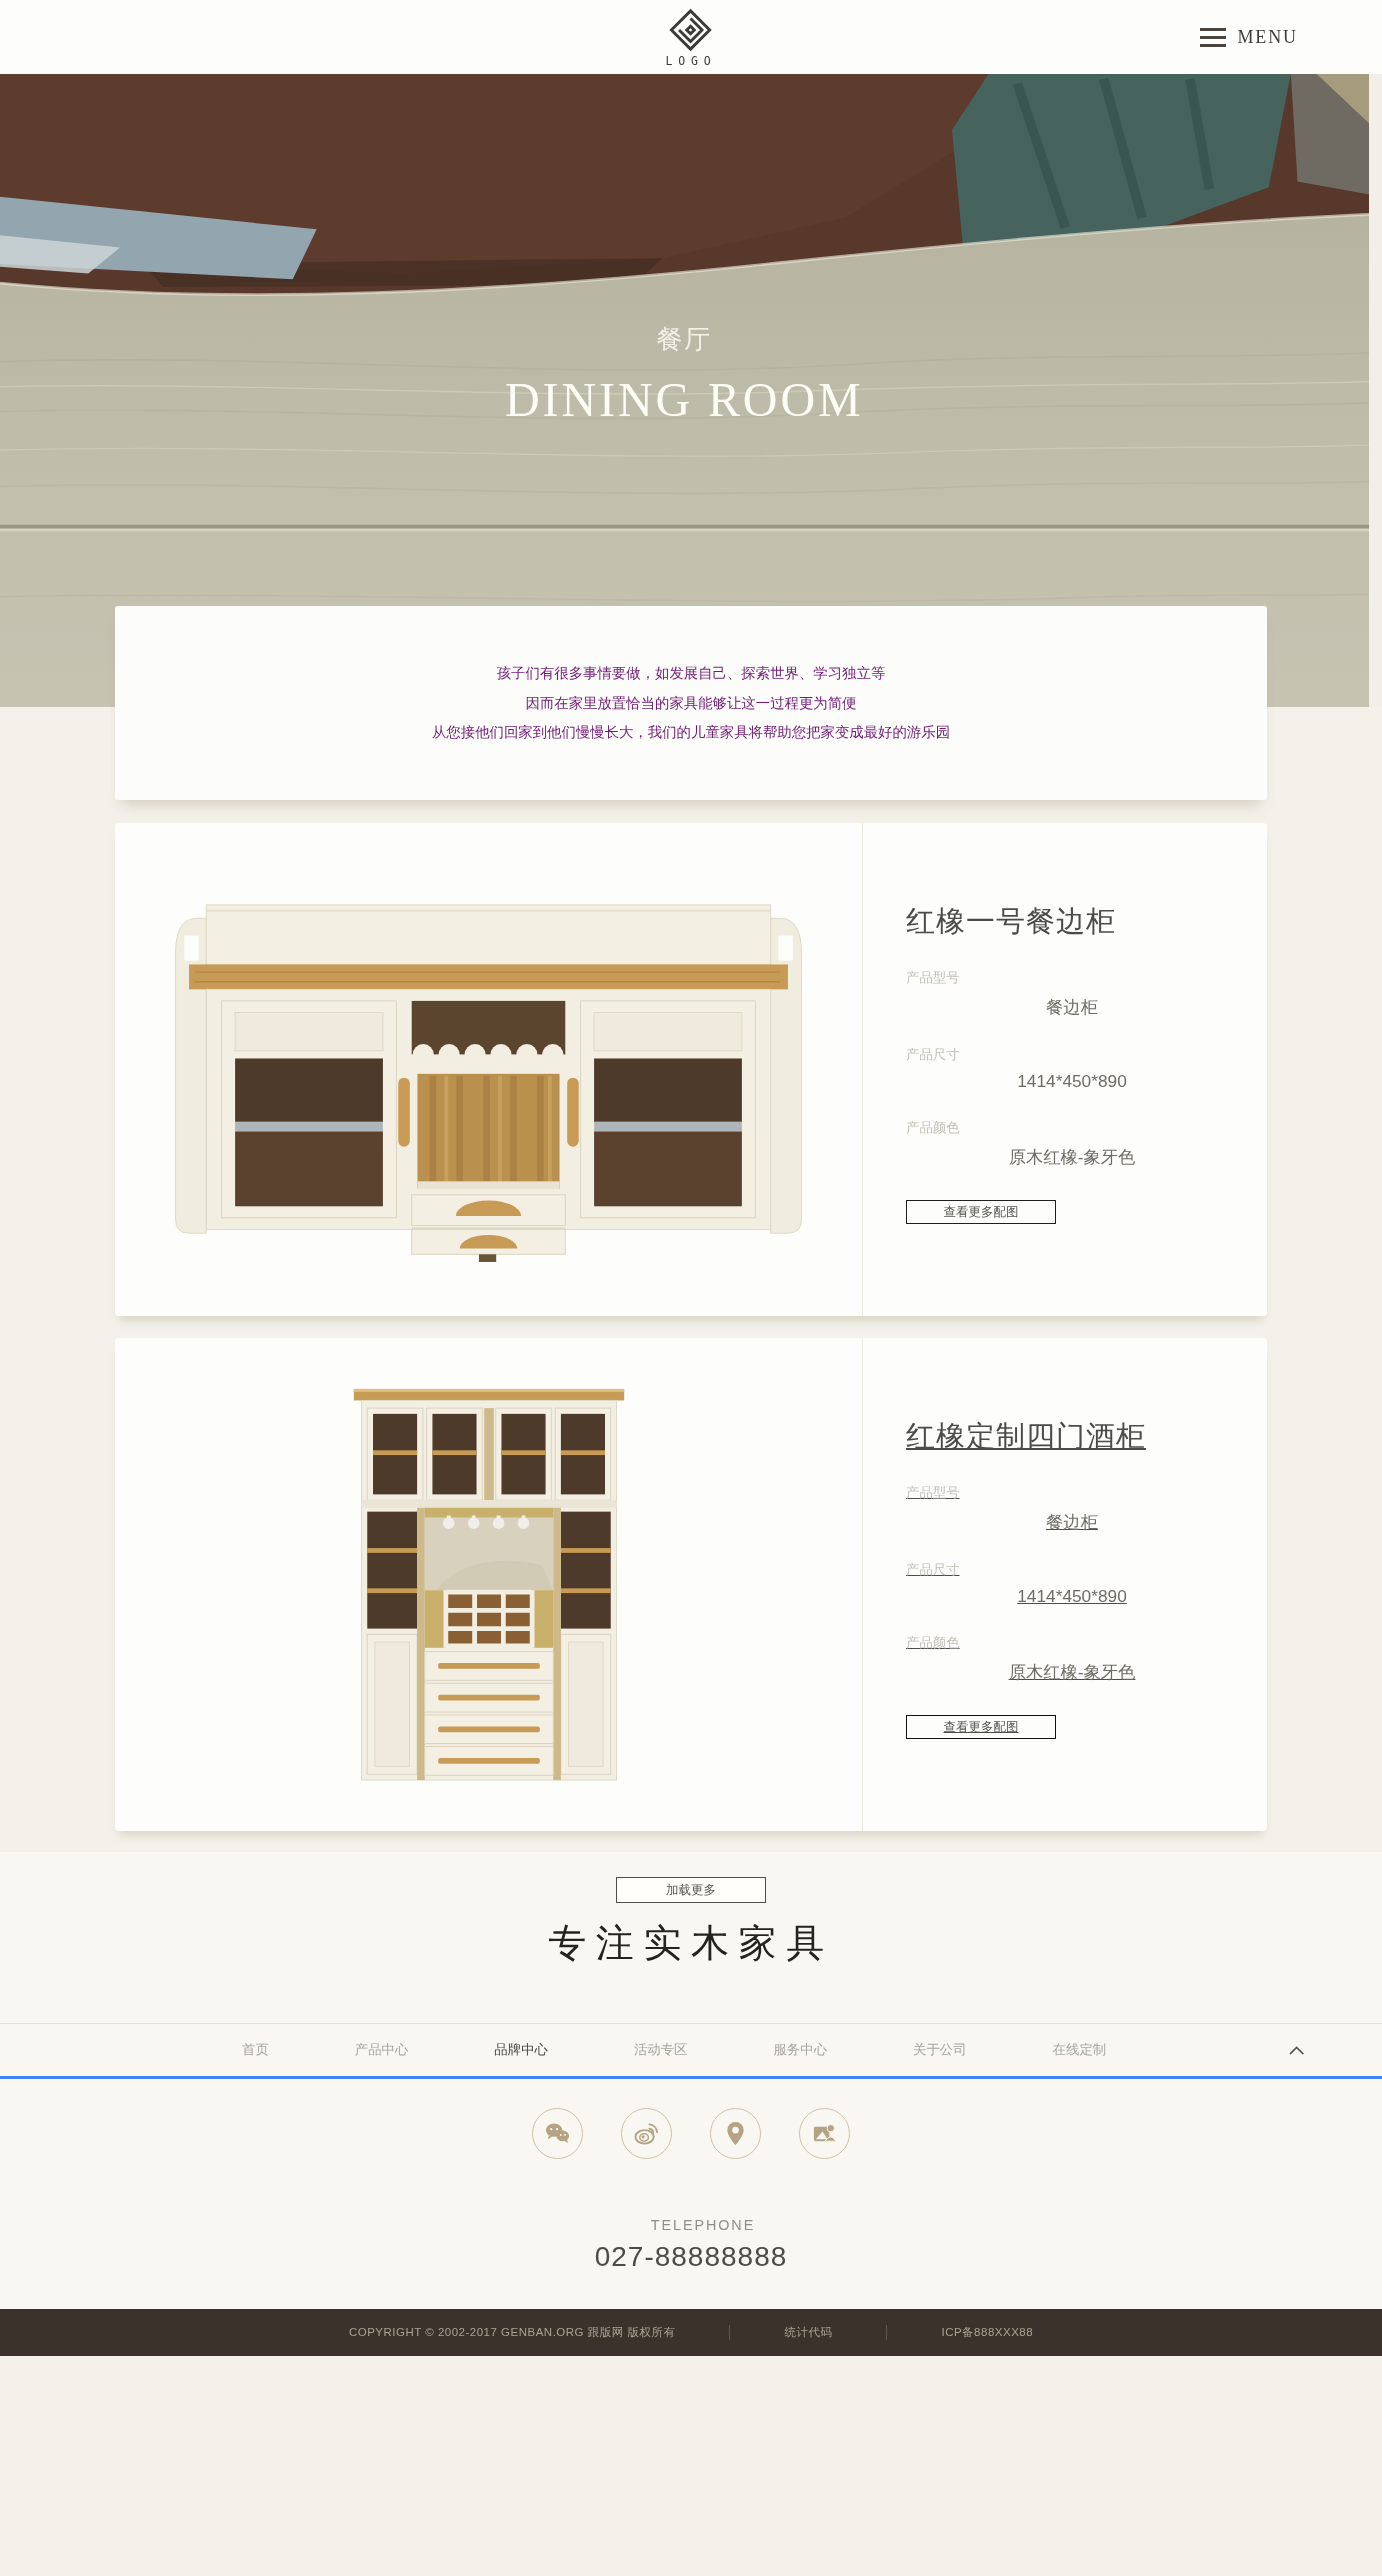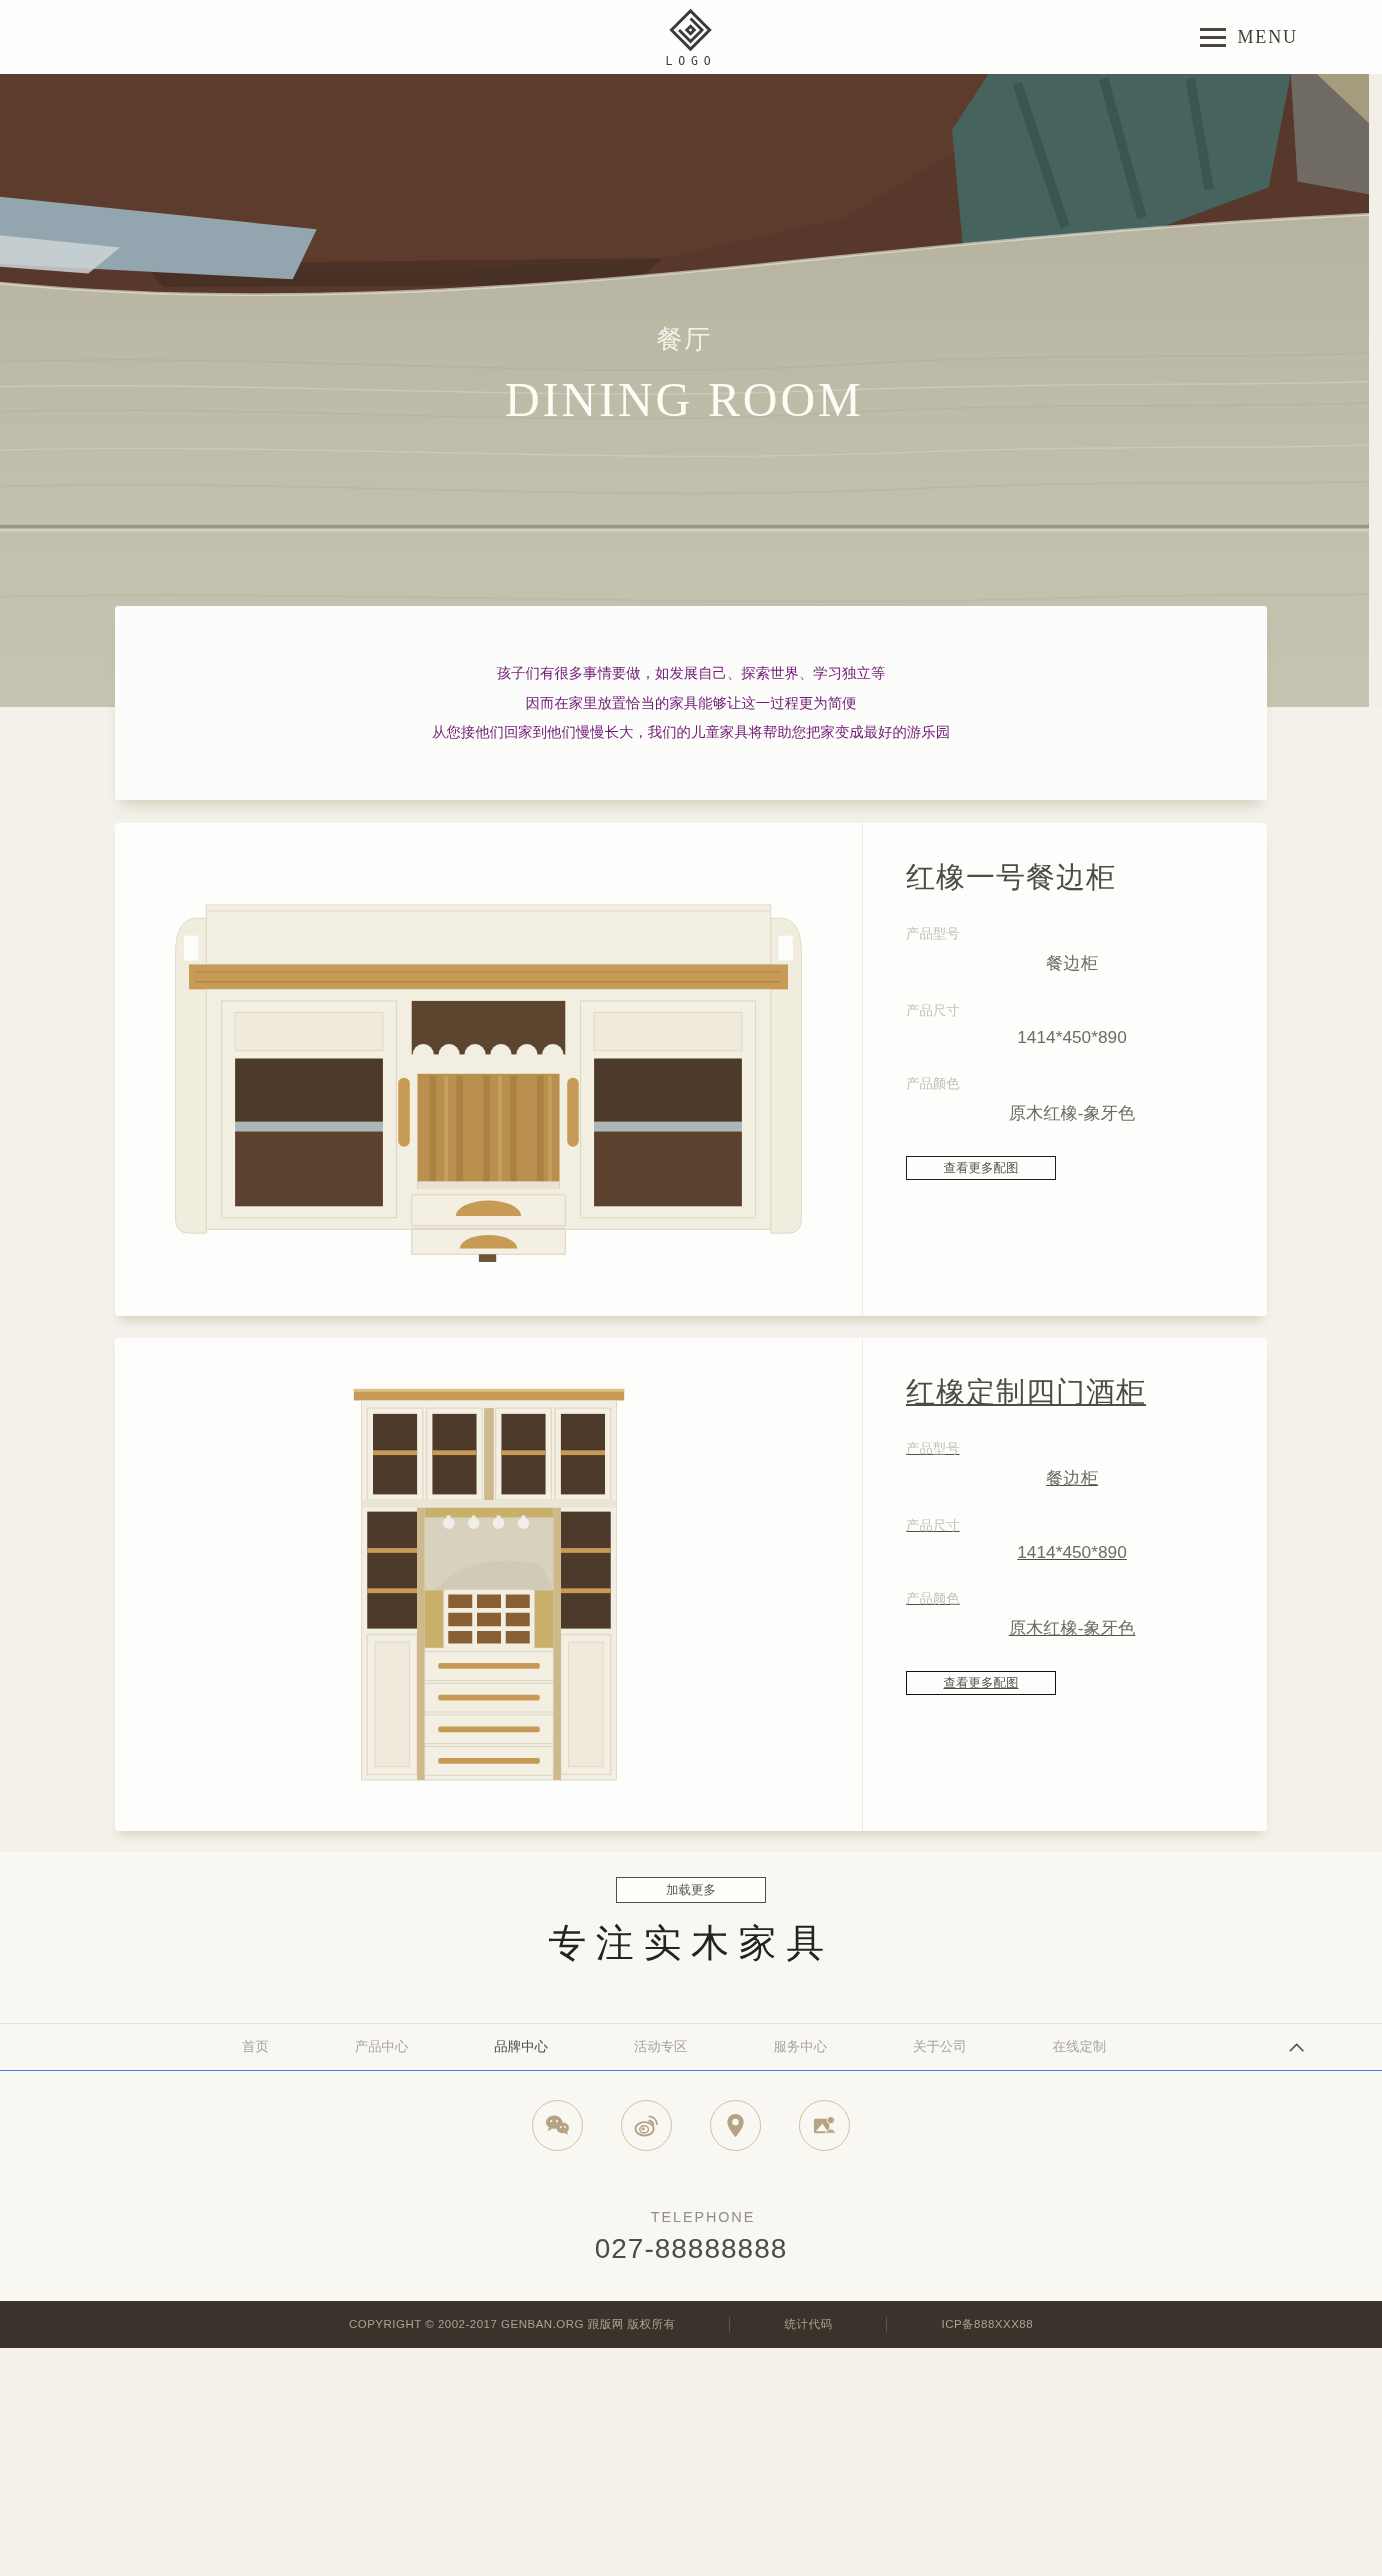--- a/index.html
+++ b/index.html
@@ -29,39 +29,39 @@
   .main-bg { background:#f3f1ea; padding-bottom:21px; }
   .intro-card { width:1152px; height:194px; margin:-101px auto 0; background:#fcfcfa; border-radius:2.9px;
       box-shadow:0 9.6px 13.4px -5.8px rgba(168,158,128,.45);
       display:flex; flex-direction:column; justify-content:center; align-items:center; gap:10.6px;
       font-size:14.4px; color:#701a75; position:relative; }
   .products { padding-top:23px; }
   .product-card { width:1152px; margin:0 auto 22px; background:#fdfdfb; border-radius:3.8px;
       box-shadow:0 7.7px 9.6px -3.8px rgba(170,160,130,.4); display:flex; min-height:493px; }
   .product-card:last-child { margin-bottom:0;text-decoration:underline; }
   .product-figure { width:748px; border-right:1px solid #ecebe0; display:flex; align-items:center; justify-content:center; }
-  .product-info { flex:1; padding:35px 29px 0 43px; }
+  .product-info { flex:1; padding:79px 29px 0 43px; }
   .product-title { font-size:29px; font-weight:400; color:#4b4b47; letter-spacing:1px; }
   .field { margin-top:27px; }
   .field:first-of-type { margin-top:33px; }
   .field-label { font-size:13.4px; color:#c1bfb5; }
   .field-value { margin-top:7.7px; font-size:17.3px; color:#6e6c64;text-align:center; }
   .more-btn { margin-top:31px; width:150px; height:24px; background:#fdfdfb; border:1px solid #1f1f1f;
       display:flex; align-items:center; justify-content:center; font-size:12.5px; color:#565650; cursor:pointer; }
   .more-btn.bold { border-width:1.9px; border-color:#111; }
 
   
   .lower { background:#f8f7f2; padding-top:25px; padding-bottom:36px; }
   .load-more { width:150px; height:26px; margin:0 auto; background:#fffef9; border:1px solid #4e4e4a;
       display:flex; align-items:center; justify-content:center; font-size:12.5px; color:#5a5a54; cursor:pointer; }
   .slogan-en { margin-top:123px; text-align:center; font-family:"Liberation Serif","DejaVu Serif",serif;
       font-style:italic; font-size:56px; color:#181815; font-weight:400; }
   .slogan-cn { margin-top:15.4px; text-align:center; font-size:38px; letter-spacing:9.6px; color:#232320; font-weight:500; }
 
-  .footer-nav { margin-top:54px; height:48px; border-top:1px solid #e3e1d7; border-bottom:1px solid #3b82f6;
+  .footer-nav { margin-top:54px; height:56px; border-top:1px solid #e3e1d7; border-bottom:3px solid #3b82f6;
       display:flex; align-items:center; padding-left:242px; padding-right:77px; }
   .nav-links { display:flex; gap:86px; }
   .nav-link { font-size:13.4px; color:#a6a49b; cursor:pointer; white-space:nowrap; }
   .nav-link.active { color:#454541; }
   .to-top { margin-left:auto; cursor:pointer; display:flex; align-items:center; }
 
   .social-row { margin-top:29px; display:flex; justify-content:center; gap:38px; }
   .social-btn { width:51px; height:51px; border-radius:50%; border:1px solid #cdc2a8; background:transparent;
       display:flex; align-items:center; justify-content:center; cursor:pointer; }
 

